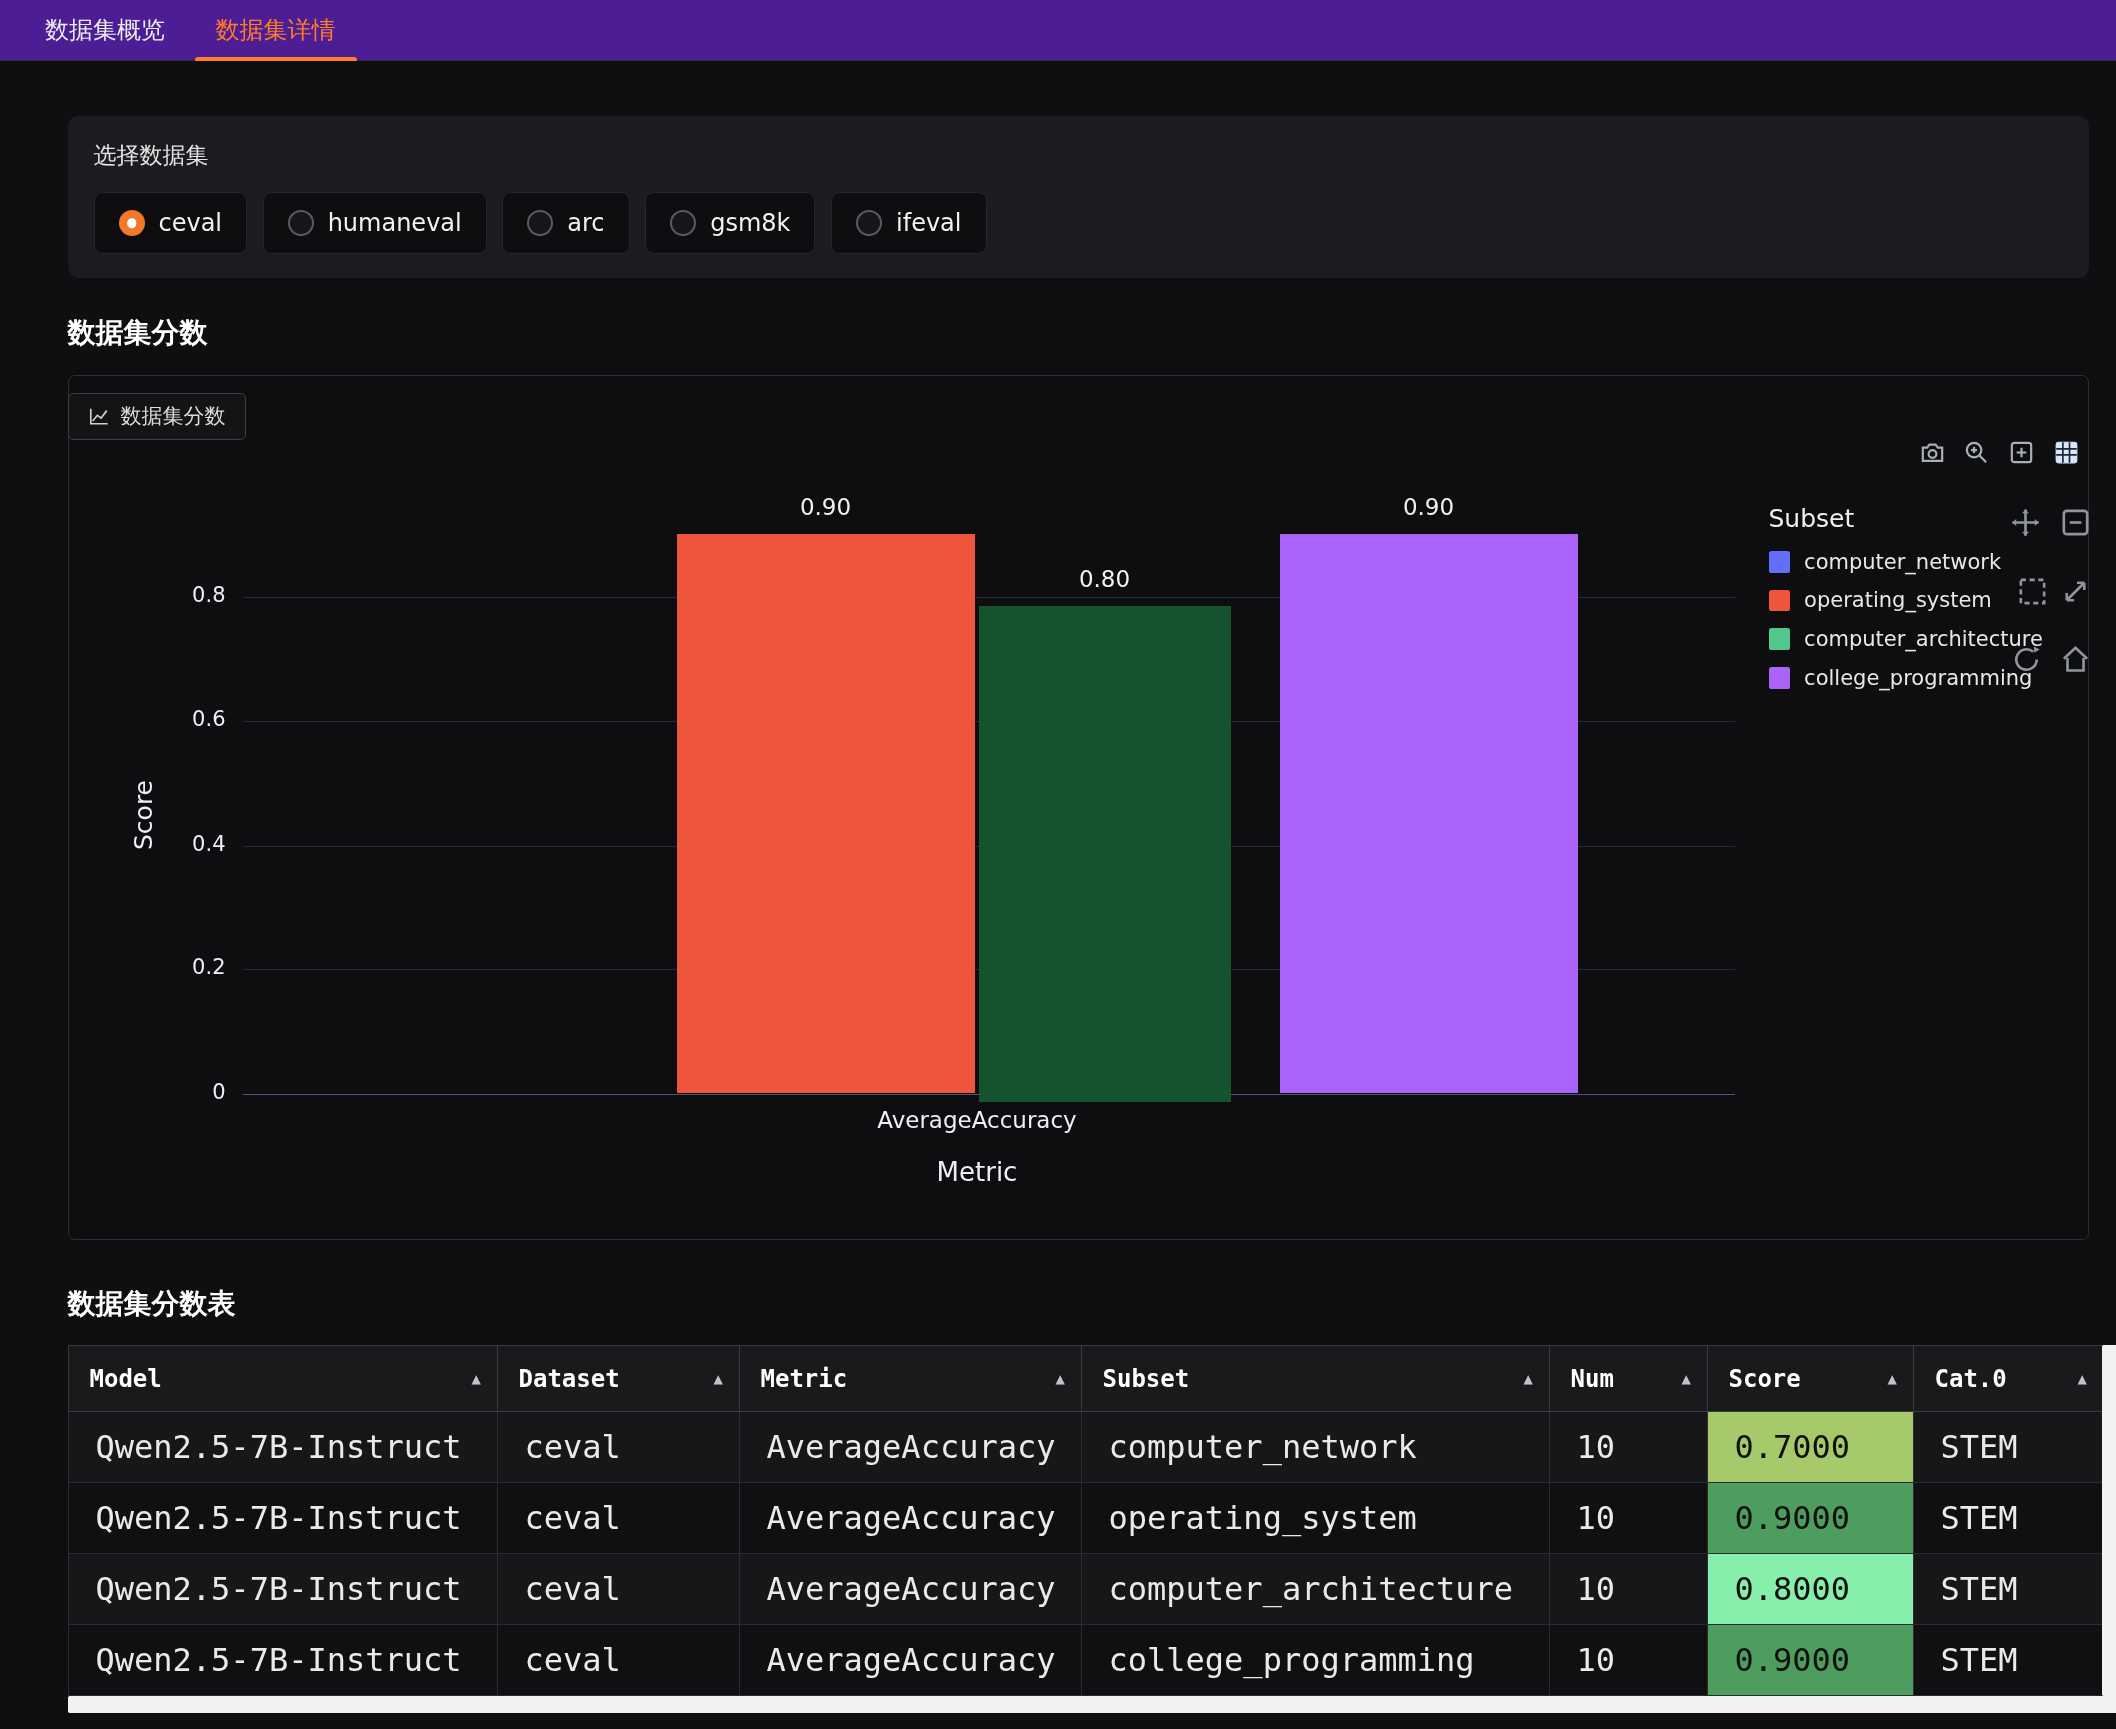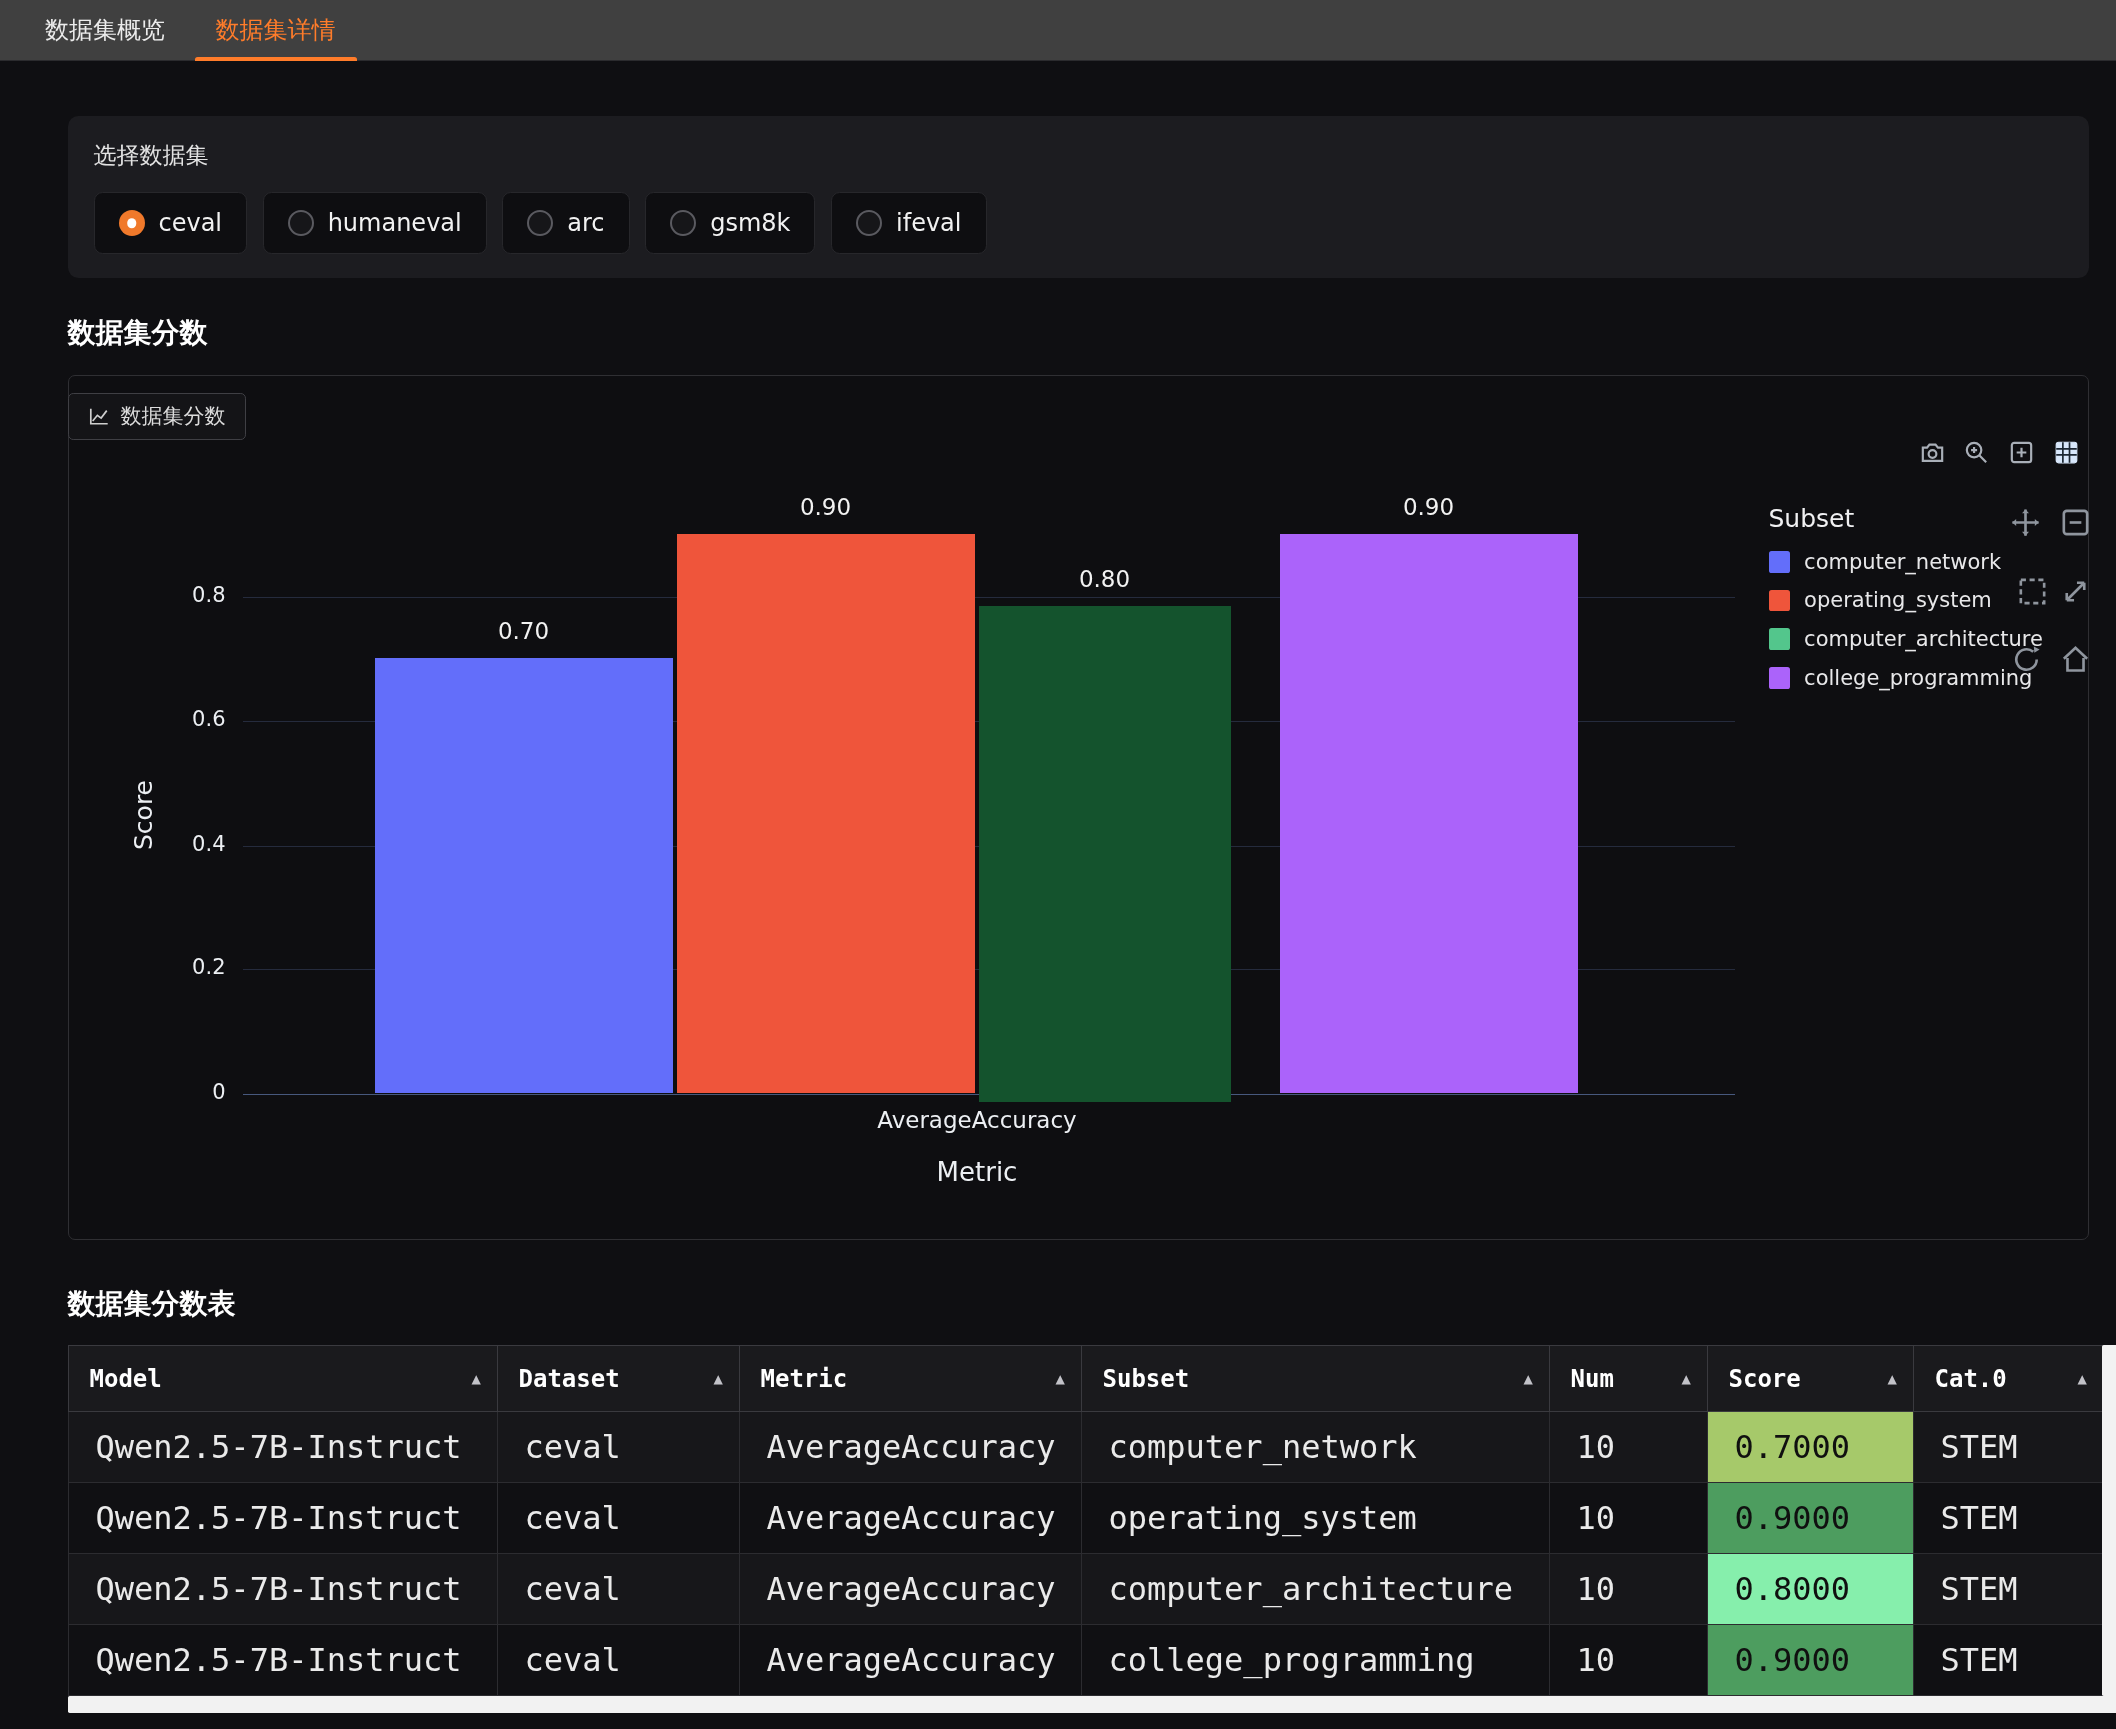--- a/index.html
+++ b/index.html
@@ -7,21 +7,21 @@
   body {
     width:2117px; height:1729px;
     background:#0f0f12;
     font-family:"DejaVu Sans","Liberation Sans",sans-serif;
     color:#e8e8e8;
     overflow:hidden;
   }
 
   
   .tabbar {
-    height:61px; background:#404040;
+    height:61px; background:#4c1d95;
     border-bottom:0.9px solid #2b2b2e;
     display:flex; align-items:stretch; padding:0 24px; gap:8.6px;
   }
   .tab {
     display:flex; align-items:center; padding:0 21px;
     font-size:24px; color:#ececec; position:relative; cursor:pointer;
   }
   .tab.active { color:#ff7c2a; }
   .tab.active::after {
     content:""; position:absolute; left:0; right:0; bottom:-0.9px;
@@ -247,23 +247,20 @@
             <span class="legend-swatch" style="background: rgb(83, 198, 140);"></span>
             <span class="legend-label">computer_architecture</span>
           </div>
           <div class="legend-item">
             <span class="legend-swatch" style="background: rgb(171, 99, 250);"></span>
             <span class="legend-label">college_programming</span>
           </div>
         </div>
     </div>
 
-  <div class="bar" style="left: 306px; width: 298px; bottom: 146px; height: 435px; background: rgb(99, 110, 250);">
-        <div class="bar-label">0.70</div>
-      </div>
       <div class="bar" style="left: 608px; width: 298px; bottom: 146px; height: 559px; background: rgb(239, 85, 59);">
         <div class="bar-label">0.90</div>
       </div>
       <div class="bar" style="left: 910px; width: 252px; bottom: 137px; height: 496px; background: #14532d;">
         <div class="bar-label">0.80</div>
       </div>
       <div class="bar" style="left: 1211px; width: 298px; bottom: 146px; height: 559px; background: rgb(171, 99, 250);">
         <div class="bar-label">0.90</div>
       </div>
     </div>

